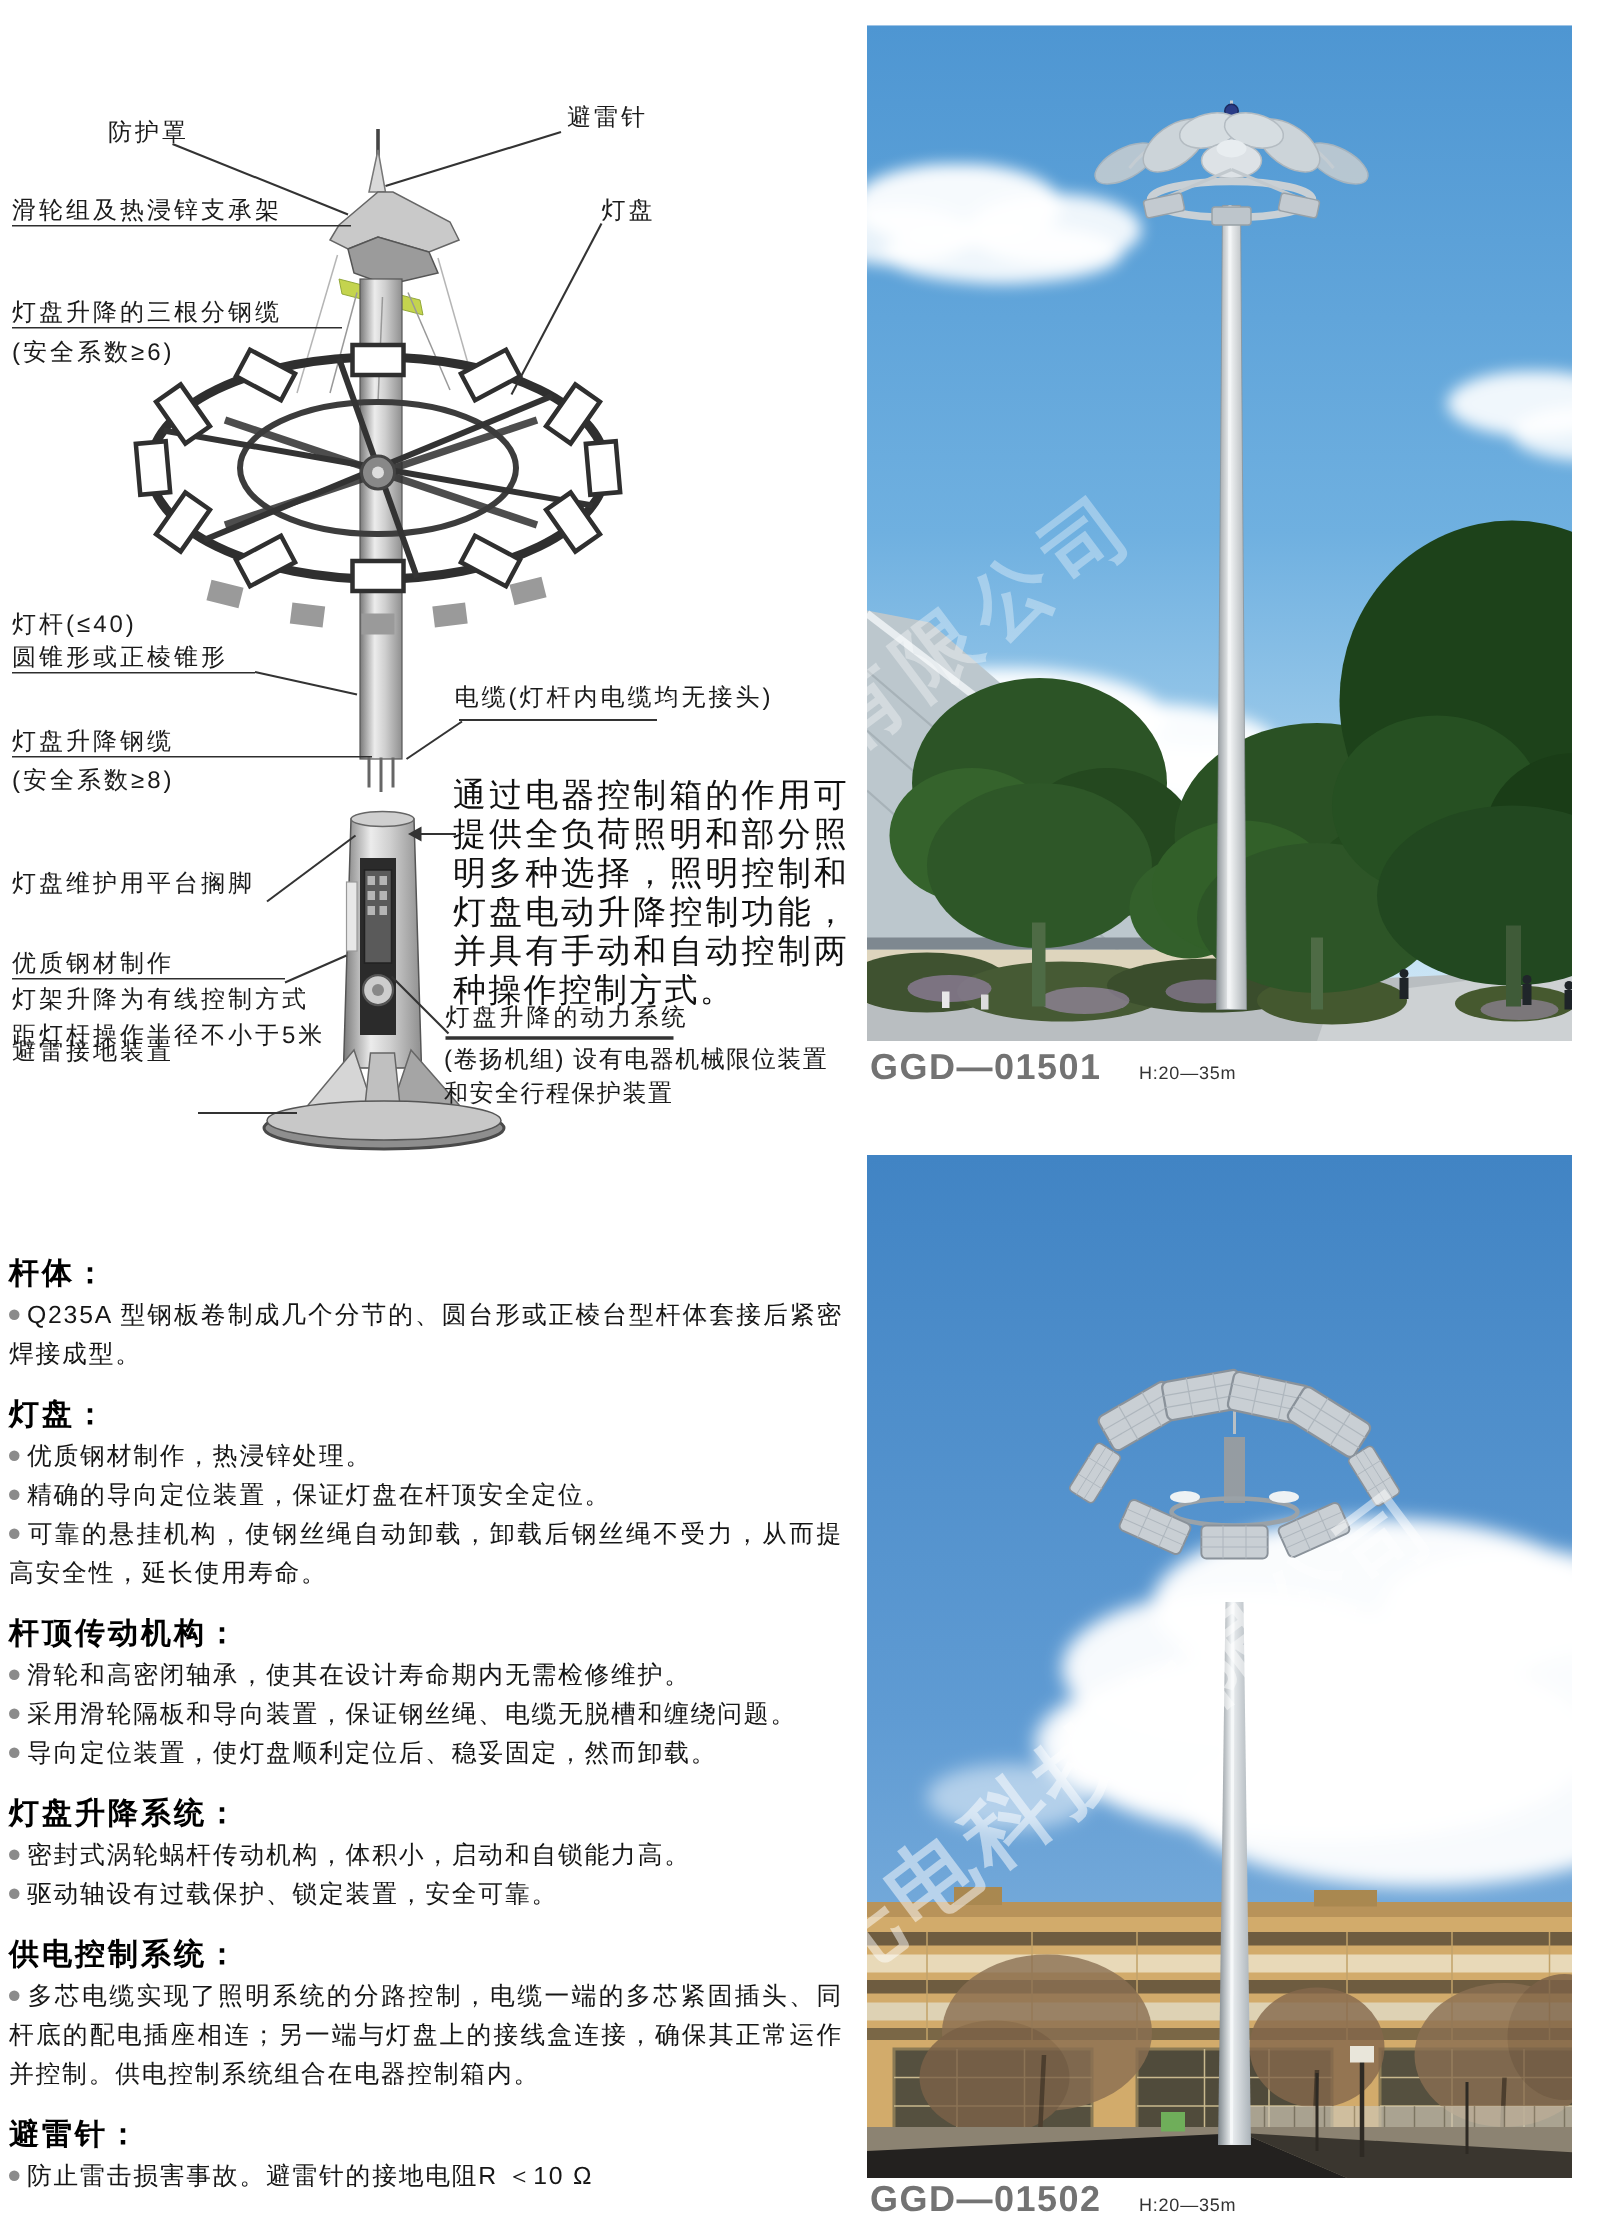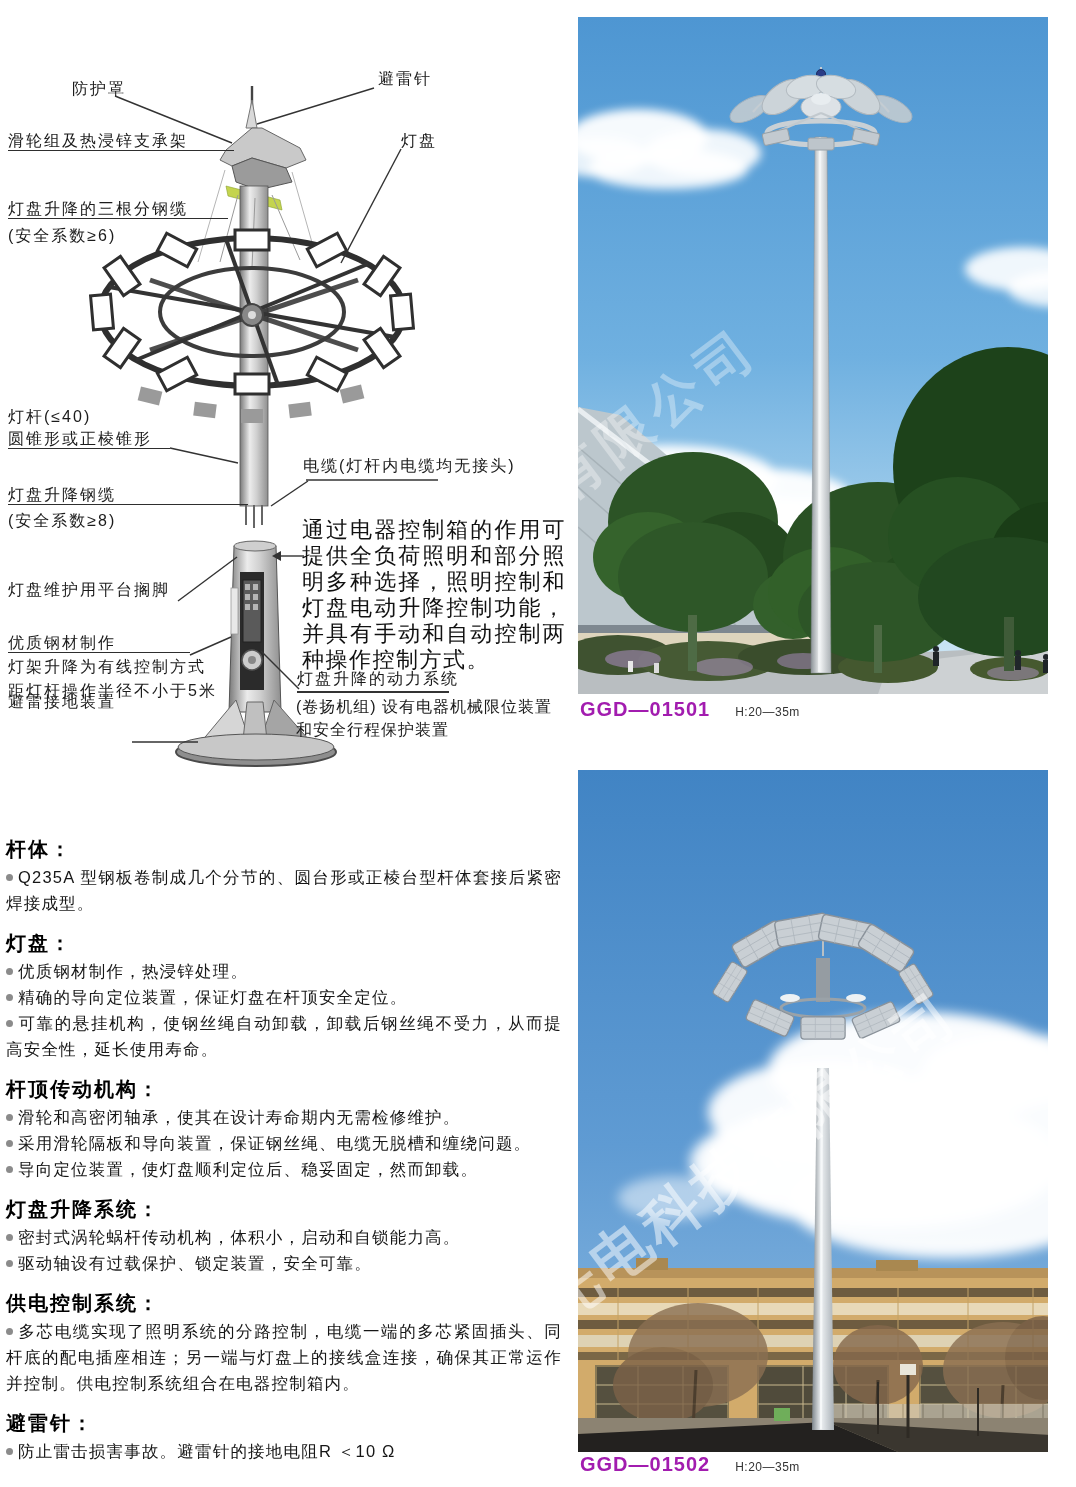--- a/index.html
+++ b/index.html
@@ -22,21 +22,21 @@
   .photo{position:absolute;width:490px;overflow:hidden;background:#5598d4;}
   #photo1{left:578px;top:17px;height:677px;}
   #photo2{left:578px;top:770px;height:682px;}
   .photo svg{position:absolute;left:0;top:0;}
   .wm{position:absolute;color:#fff;font-weight:bold;white-space:nowrap;transform-origin:0 50%;}
   #wm1{left:-24px;top:436px;font-size:54px;letter-spacing:8px;opacity:.34;transform:rotate(-37deg);}
   #wm2{left:-30px;top:500px;font-size:58px;letter-spacing:5px;opacity:.5;transform:rotate(-37deg);}
   
   .caption{position:absolute;left:580px;white-space:nowrap;}
   #cap1{top:698px;} #cap2{top:1453px;}
-  .cap-code{font-size:20px;font-weight:bold;color:#a21caf;letter-spacing:1px;}
+  .cap-code{font-size:24px;font-weight:bold;color:#737373;letter-spacing:1px;}
   .cap-spec{font-size:12px;color:#333;margin-left:25px;letter-spacing:.5px;}
   svg{display:block;}
 </style>
 </head>
 <body>
 
 <div id="page">
 
   <svg id="diagram" width="570" height="815" viewBox="0 0 570 815">
     <defs>

